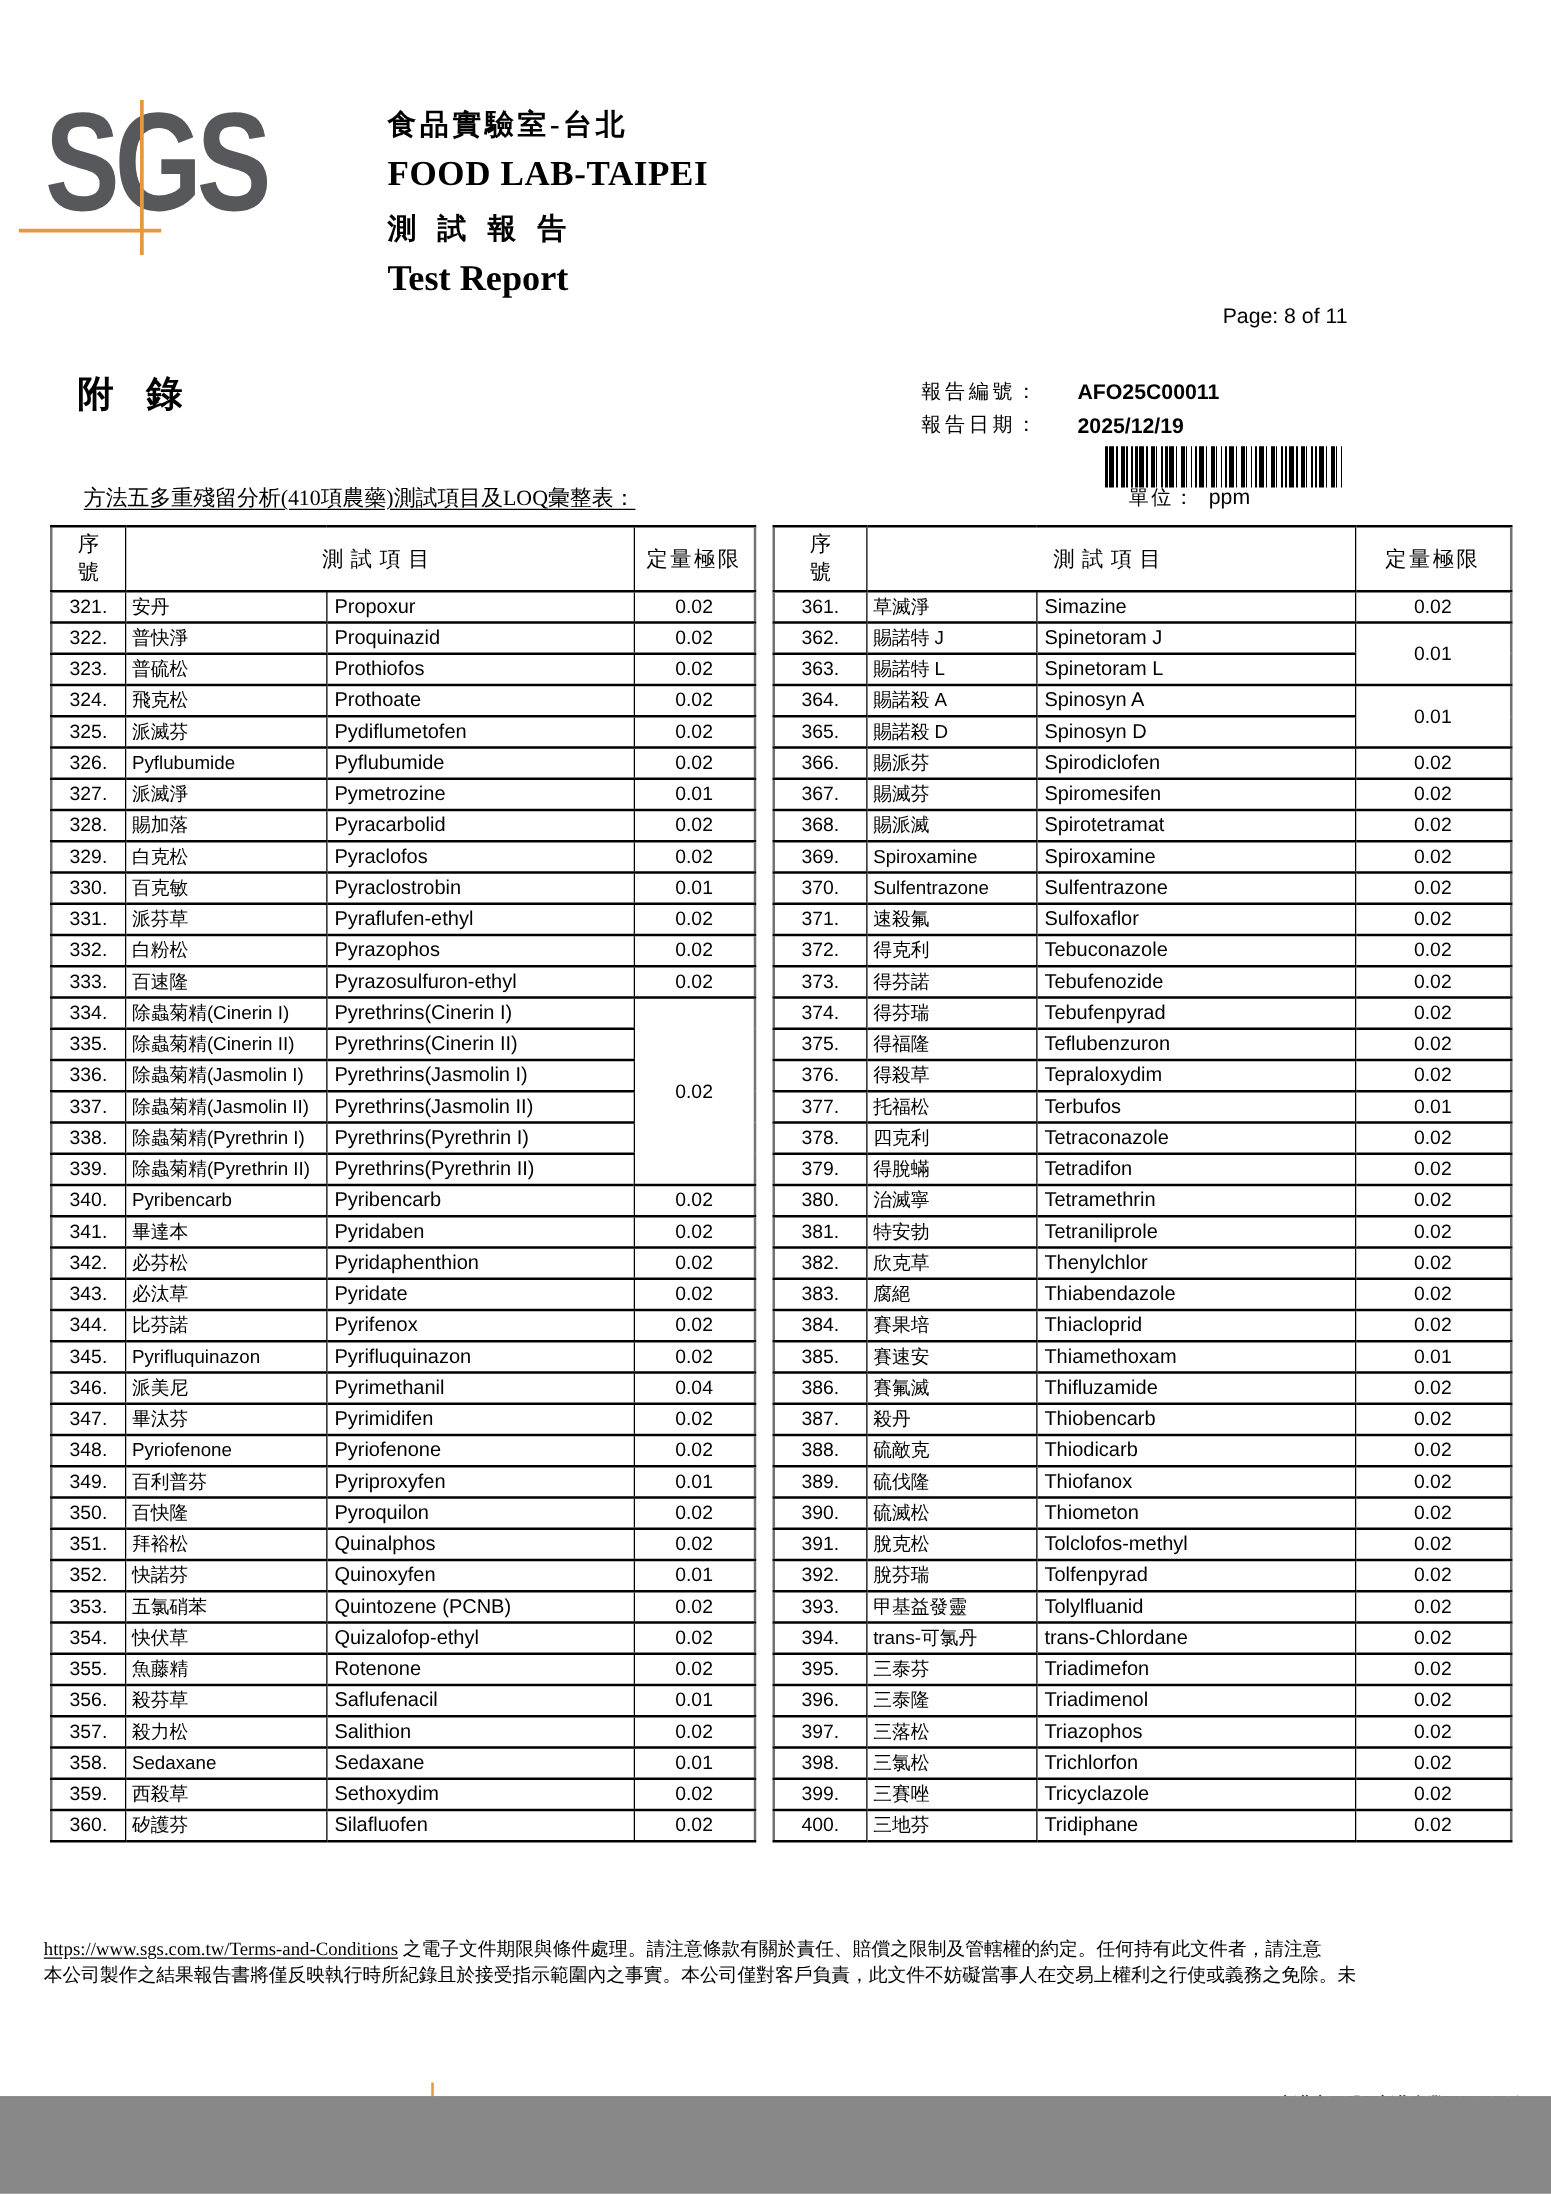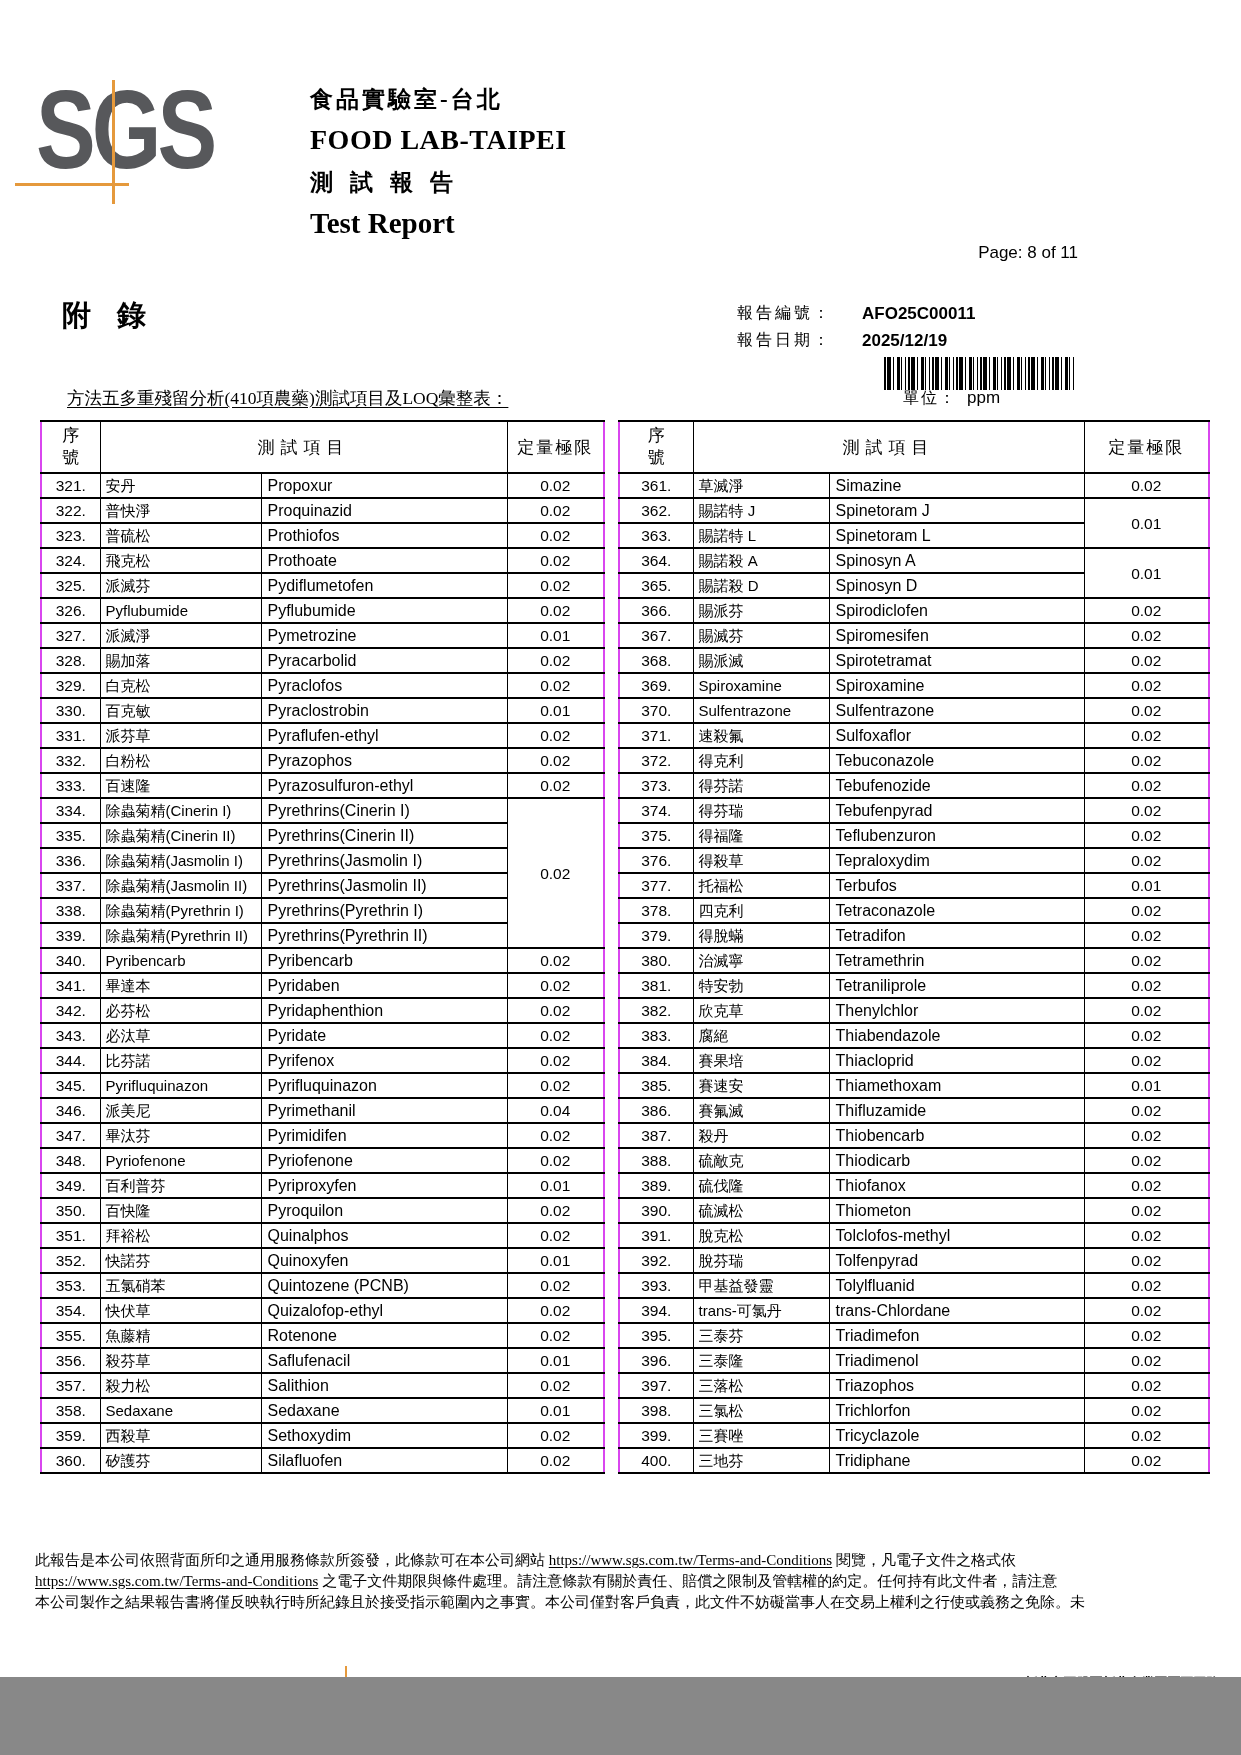--- a/index.html
+++ b/index.html
@@ -38,21 +38,21 @@
       #000 9px 10px, #fff 10px 13px, #000 13px 16px, #fff 16px 17px,
       #000 17px 18px, #fff 18px 21px, #000 21px 22px, #fff 22px 24px); }
   
   .caption { position:absolute; left:67px; top:386px; font-family:"Liberation Serif","DejaVu Serif",serif;
     font-size:17.5px; text-decoration:underline; text-underline-offset:3px; }
   .unit { position:absolute; left:903px; top:388px; font-size:16px; }
   .unit .unit-label { font-family:"Liberation Serif","DejaVu Serif",serif; letter-spacing:2px; }
   .unit .unit-value { font-size:17px; margin-left:10px; }
   
   .tables { position:absolute; left:40px; top:420px; display:flex; gap:13px; }
-  table.loq-table { border-collapse:collapse; table-layout:fixed; border:2px solid #d946ef; }
+  table.loq-table { border-collapse:collapse; table-layout:fixed; border:2px solid #737373; }
   table.left-table  { width:563px; }
   table.right-table { width:590px; }
   .loq-table th, .loq-table td { border:1px solid #000; border-top-width:2px; border-bottom-width:2px; overflow:hidden; }
   .loq-table thead th { height:48px; font-weight:normal;
     font-family:"Liberation Serif","DejaVu Serif",serif; font-size:17px; }
   .th-item { letter-spacing:6px; }
   .th-loq  { letter-spacing:2px; }
   .seq-stack { display:inline-block; width:1.15em; line-height:1.3; word-break:break-all; }
   .loq-table td { height:23px; line-height:23px; padding:0; font-size:15.5px; white-space:nowrap; }
   td.seq-cell { text-align:center; }
@@ -617,21 +617,20 @@
             <td class="seq-cell">400.</td>
             <td class="zh-cell">三地芬</td>
             <td class="en-cell">Tridiphane</td>
             <td class="loq-cell">0.02</td>
           </tr>
         </tbody>
     </table>
   </div>
 
   <div class="legal">
-    <div><span>此報告是本公司依照背面所印之通用服務條款所簽發，此條款可在本公司網站 </span><span class="url">https://www.sgs.com.tw/Terms-and-Conditions</span><span> 閱覽，凡電子文件之格式依</span></div>
     <div><span class="url">https://www.sgs.com.tw/Terms-and-Conditions</span><span> 之電子文件期限與條件處理。請注意條款有關於責任、賠償之限制及管轄權的約定。任何持有此文件者，請注意</span></div>
     <div>本公司製作之結果報告書將僅反映執行時所紀錄且於接受指示範圍內之事實。本公司僅對客戶負責，此文件不妨礙當事人在交易上權利之行使或義務之免除。未</div>
   </div>
 
   <div class="footer-vline"></div>
   <div class="addr">3F, 125, Wu Kung Road, New Taipei Industrial Park, Wu Ku District, New Taipei City, 248016, Taiwan / 248016 新北市五股區新北產業園區五工路125 號 3 樓</div>
   <div class="phones">
     <span>t (886-2) 2299-3939</span>
     <span class="fax">f (886-2) 2299-1687</span>
   </div>

